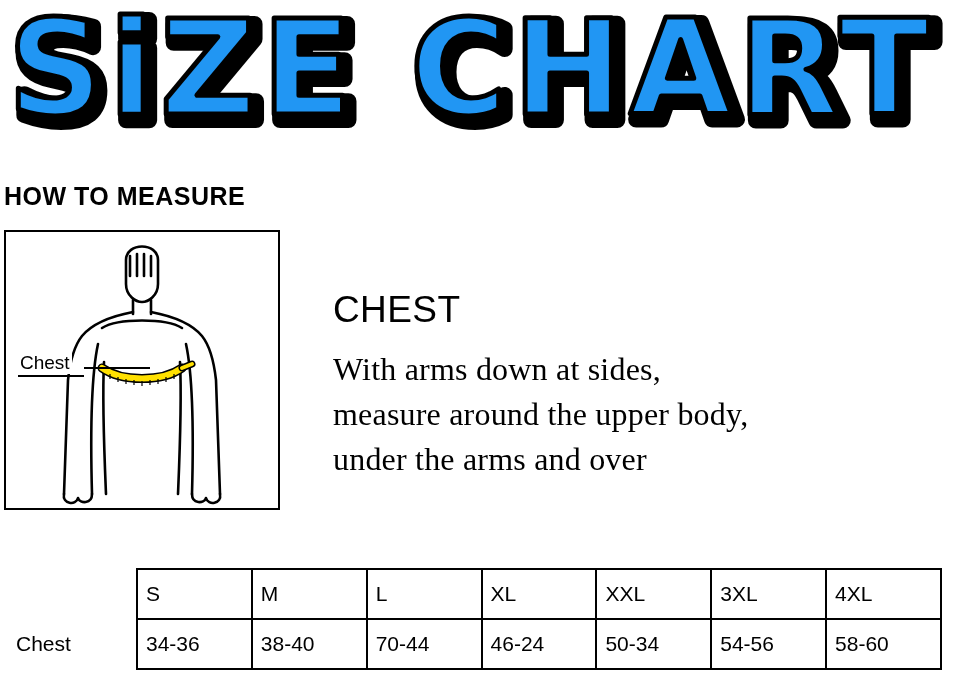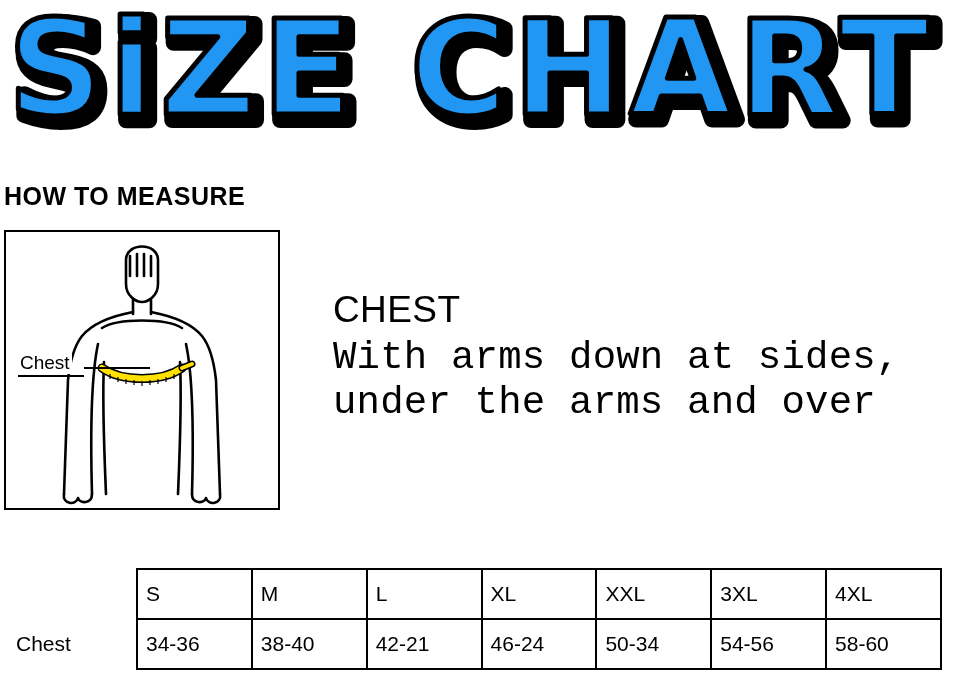--- a/index.html
+++ b/index.html
@@ -85,25 +85,25 @@
     top: 288px;
     width: 615px;
   }
   .desc-title {
     font-size: 37px;
     line-height: 44px;
     font-family: "Liberation Sans", sans-serif;
     letter-spacing: 0.4px;
   }
   .desc-body {
-    font-size: 39px;
+    font-size: 32px;
     line-height: 45px;
-    font-family: Liberation Mono, monospace;
+    font-family: Liberation Serif, serif;
     letter-spacing: 0.2px;
-    margin-top: 4px;
+    margin-top: 15px;
   }
   .desc-body div { white-space: nowrap; }
 
   
   .table-wrap {
     position: absolute;
     left: 0px;
     top: 568px;
     width: 954px;
   }
@@ -207,20 +207,21 @@
 </div>
 
 <div class="chest-label">Chest</div>
 <div class="chest-underline"></div>
 <div class="chest-leader"></div>
 
 <div class="desc">
   <div class="desc-title">CHEST</div>
   <div class="desc-body">
     <div>With arms down at sides,</div>
+    <div>measure around the upper body,</div>
     <div>under the arms and over</div>
   </div>
 </div>
 
 <div class="table-wrap">
   <table class="size-table">
     <tbody>
       <tr>
         <td class="corner"></td>
         <td>S</td>
@@ -228,21 +229,21 @@
         <td>L</td>
         <td>XL</td>
         <td>XXL</td>
         <td>3XL</td>
         <td>4XL</td>
       </tr>
       <tr>
         <td class="rowhead">Chest</td>
         <td>34-36</td>
         <td>38-40</td>
-        <td>42-21</td>
+        <td>70-44</td>
         <td>46-24</td>
         <td>50-34</td>
         <td>54-56</td>
         <td>58-60</td>
       </tr>
     </tbody>
   </table>
 </div>
 
 </body></html>

